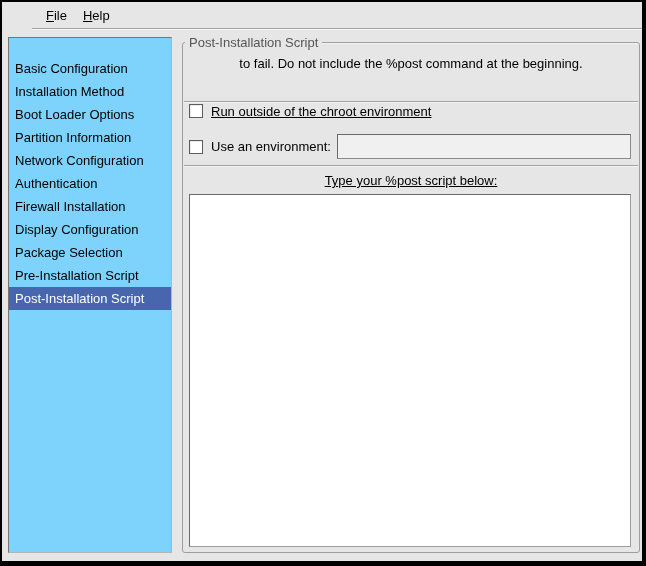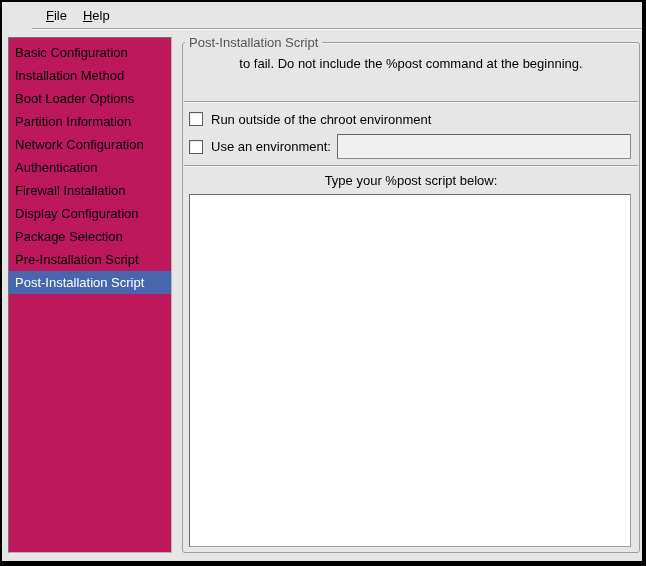--- a/index.html
+++ b/index.html
@@ -36,24 +36,24 @@
   .menu-item {
     padding: 3px 8px;
     cursor: default;
   }
   .menu-item u { text-decoration: underline; }
   
   .sidebar {
     position: absolute;
     left: 6px; top: 35px;
     width: 164px; height: 516px;
-    background: #be185d;
+    background: #7dd3fc;
     border: 1px solid;
     border-color: #757575 #b4b4b4 #b4b4b4 #757575;
-    padding-top: 3px;
+    padding-top: 19px;
     overflow: hidden;
   }
   .side-item {
     height: 23px;
     line-height: 23px;
     padding-left: 6px;
     white-space: nowrap;
     cursor: default;
   }
   .side-item.selected {
@@ -92,21 +92,21 @@
     border-bottom: 1px solid #f5f5f5;
   }
   .sep1 { top: 58px; }
   .sep2 { top: 122px; }
   .check-row {
     position: absolute;
     left: 6px; right: 8px;
     display: flex;
     align-items: center;
   }
-  .row1 { top: 64px; height: 24px; }
+  .row1 { top: 56px; height: 24px; text-decoration: underline; }
   .row2 { top: 90px; height: 27px; }
   .checkbox {
     width: 14px; height: 14px;
     background: #fff;
     border: 1px solid #5c5c5c;
     box-shadow: inset 1px 1px 0 rgba(0,0,0,0.08);
     margin-right: 8px;
     flex: 0 0 auto;
     cursor: default;
   }
@@ -121,20 +121,21 @@
     border-left-color: #6a6a6a;
     font-family: "Liberation Sans", "DejaVu Sans", sans-serif;
     font-size: 13px;
     padding: 0 4px;
     outline: none;
   }
   .script-label {
     position: absolute;
     top: 130px; left: 0; right: 0;
     text-align: center;
+    text-decoration: underline;
   }
   .script-area {
     position: absolute;
     top: 151px; left: 6px; right: 8px; bottom: 5px;
     background: #fff;
     border: 1px solid;
     border-color: #6a6a6a #9c9c9c #9c9c9c #6a6a6a;
     resize: none;
     outline: none;
     font-family: "Liberation Sans", "DejaVu Sans", sans-serif;

